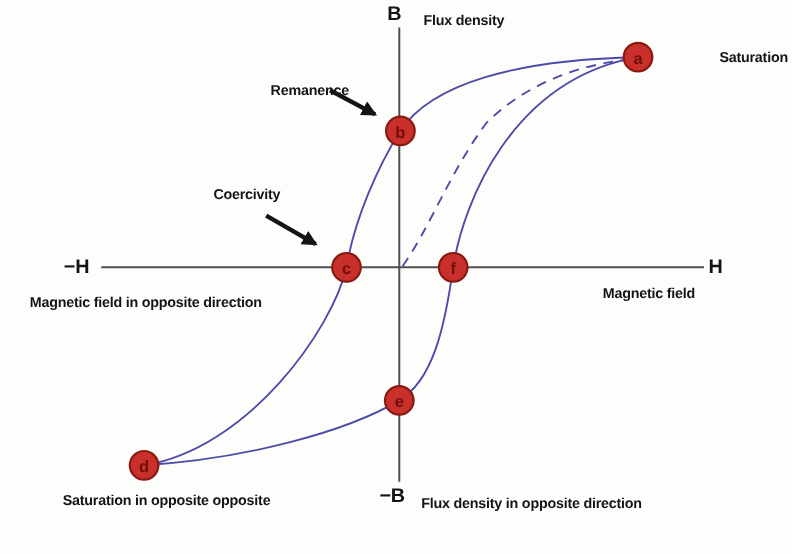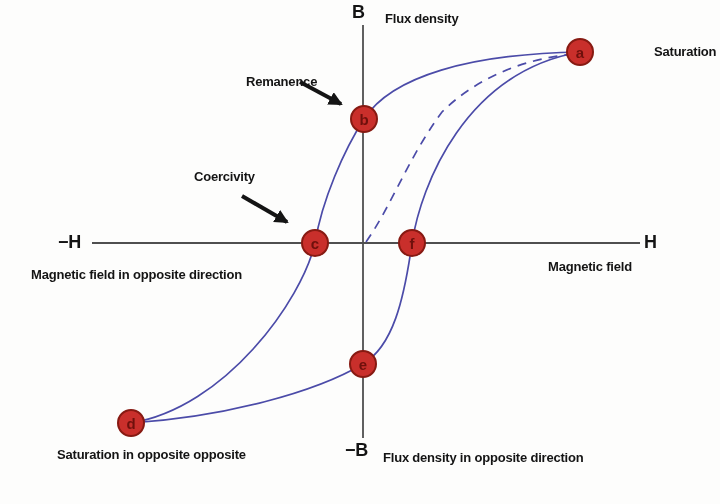--- a/index.html
+++ b/index.html
@@ -29,21 +29,20 @@
     letter-spacing: -0.2px;
     white-space: nowrap;
     line-height: 1.25;
   }
   .lbl.axis-sym {
     font-size: 18px;
   }
   .lbl.wrap {
     white-space: normal;
     line-height: 29px;
-    text-align: right;
   }
   .point-letter {
     font-family: "Liberation Sans", sans-serif;
     font-weight: bold;
     font-size: 15px;
     fill: #6f100c;
   }
   .curve {
     fill: none;
     stroke: #4b4ba8;

